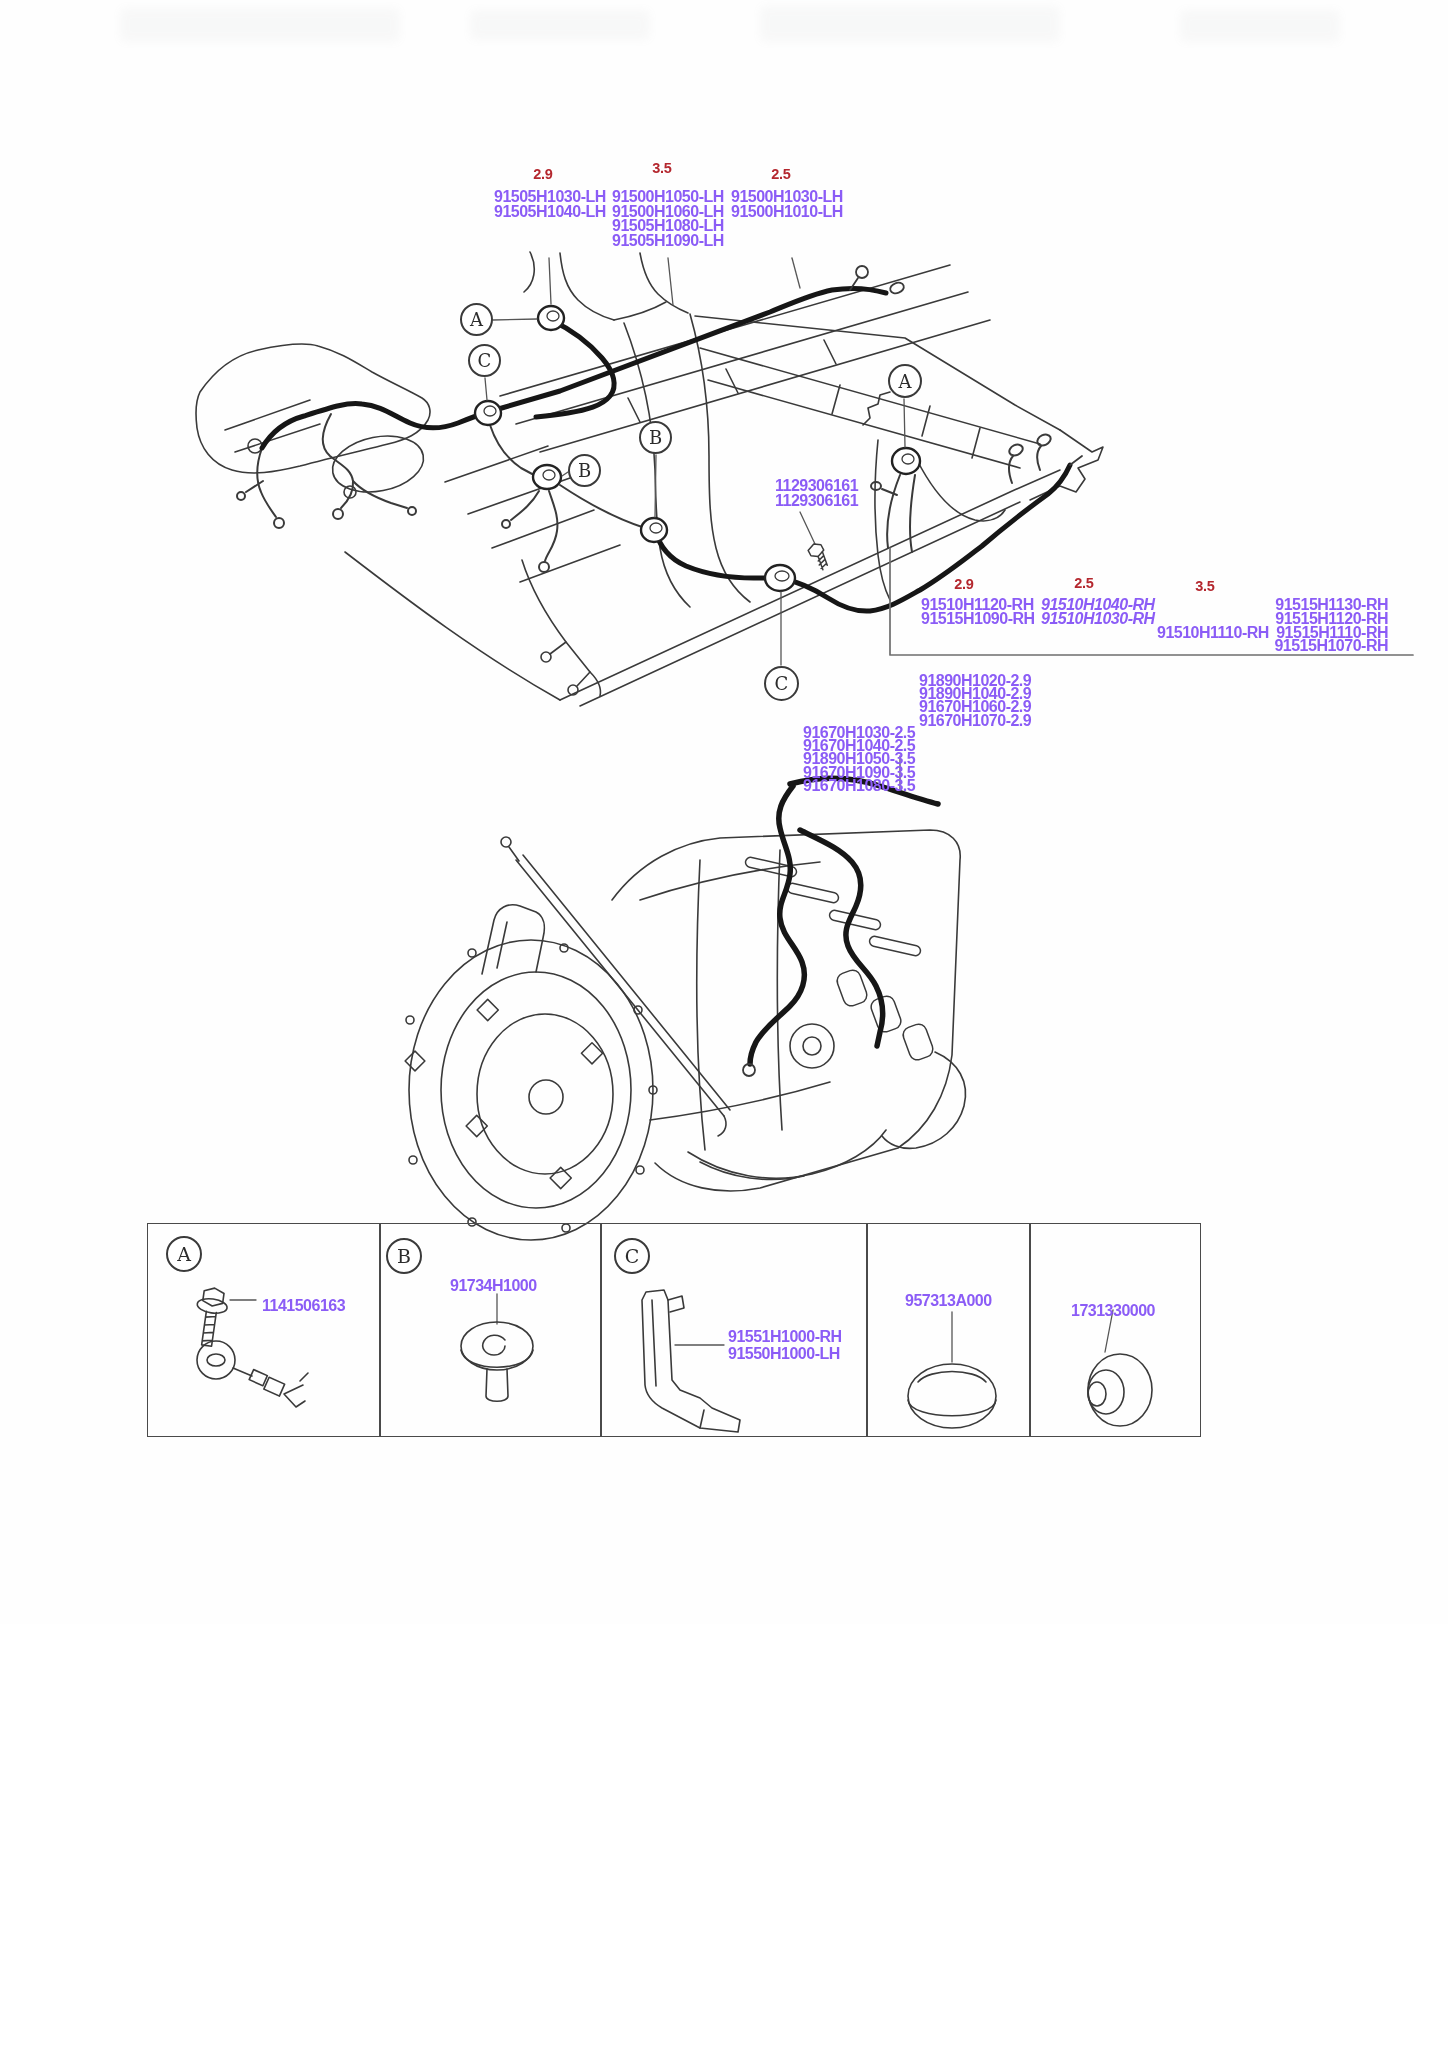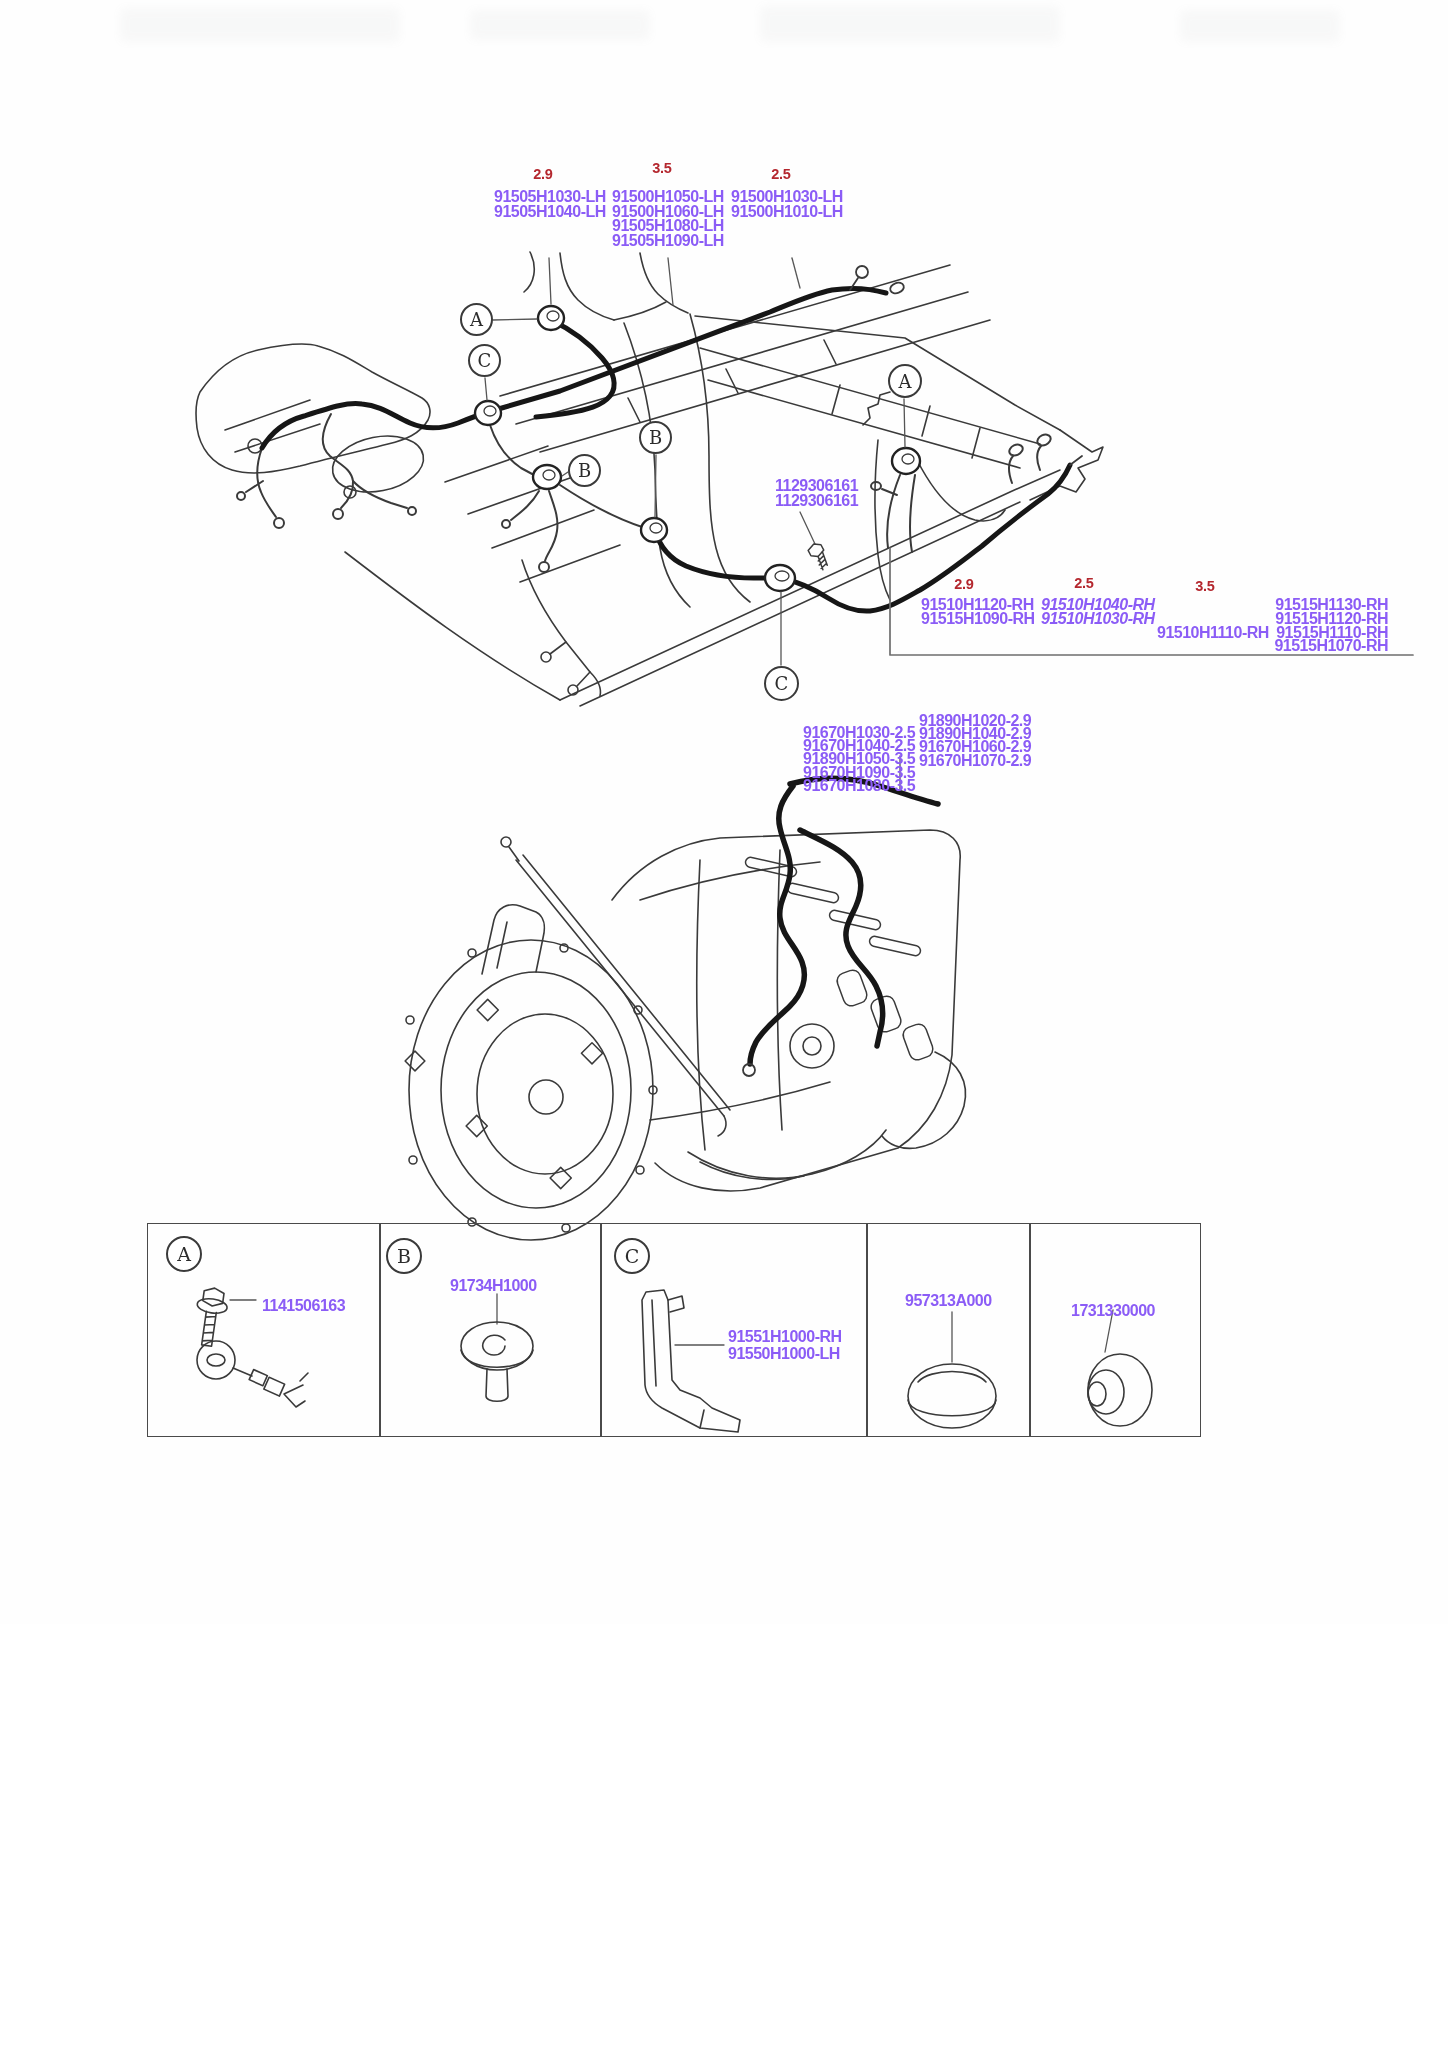--- a/index.html
+++ b/index.html
@@ -293,21 +293,21 @@
     <div>91515H1070-RH</div>
   </div>
 
   <div class="lblcol" style="left:803px;top:686px;line-height:13.2px;margin-top:40px;">
     <div>91670H1030-2.5</div>
     <div>91670H1040-2.5</div>
     <div>91890H1050-3.5</div>
     <div>91670H1090-3.5</div>
     <div>91670H1080-3.5</div>
   </div>
-  <div class="lblcol" style="left:919px;top:714px;line-height:13.2px;text-align:center;">
+  <div class="lblcol" style="left:919px;top:674px;line-height:13.2px;text-align:center;">
     <div>91890H1020-2.9</div>
     <div>91890H1040-2.9</div>
     <div>91670H1060-2.9</div>
     <div>91670H1070-2.9</div>
   </div>
 
   <div class="callout" style="left:460px;top:303px;width:33px;height:33px;">A</div>
   <div class="callout" style="left:468px;top:344px;width:33px;height:33px;">C</div>
   <div class="callout" style="left:568px;top:454px;width:33px;height:33px;">B</div>
   <div class="callout" style="left:639px;top:421px;width:33px;height:33px;">B</div>

